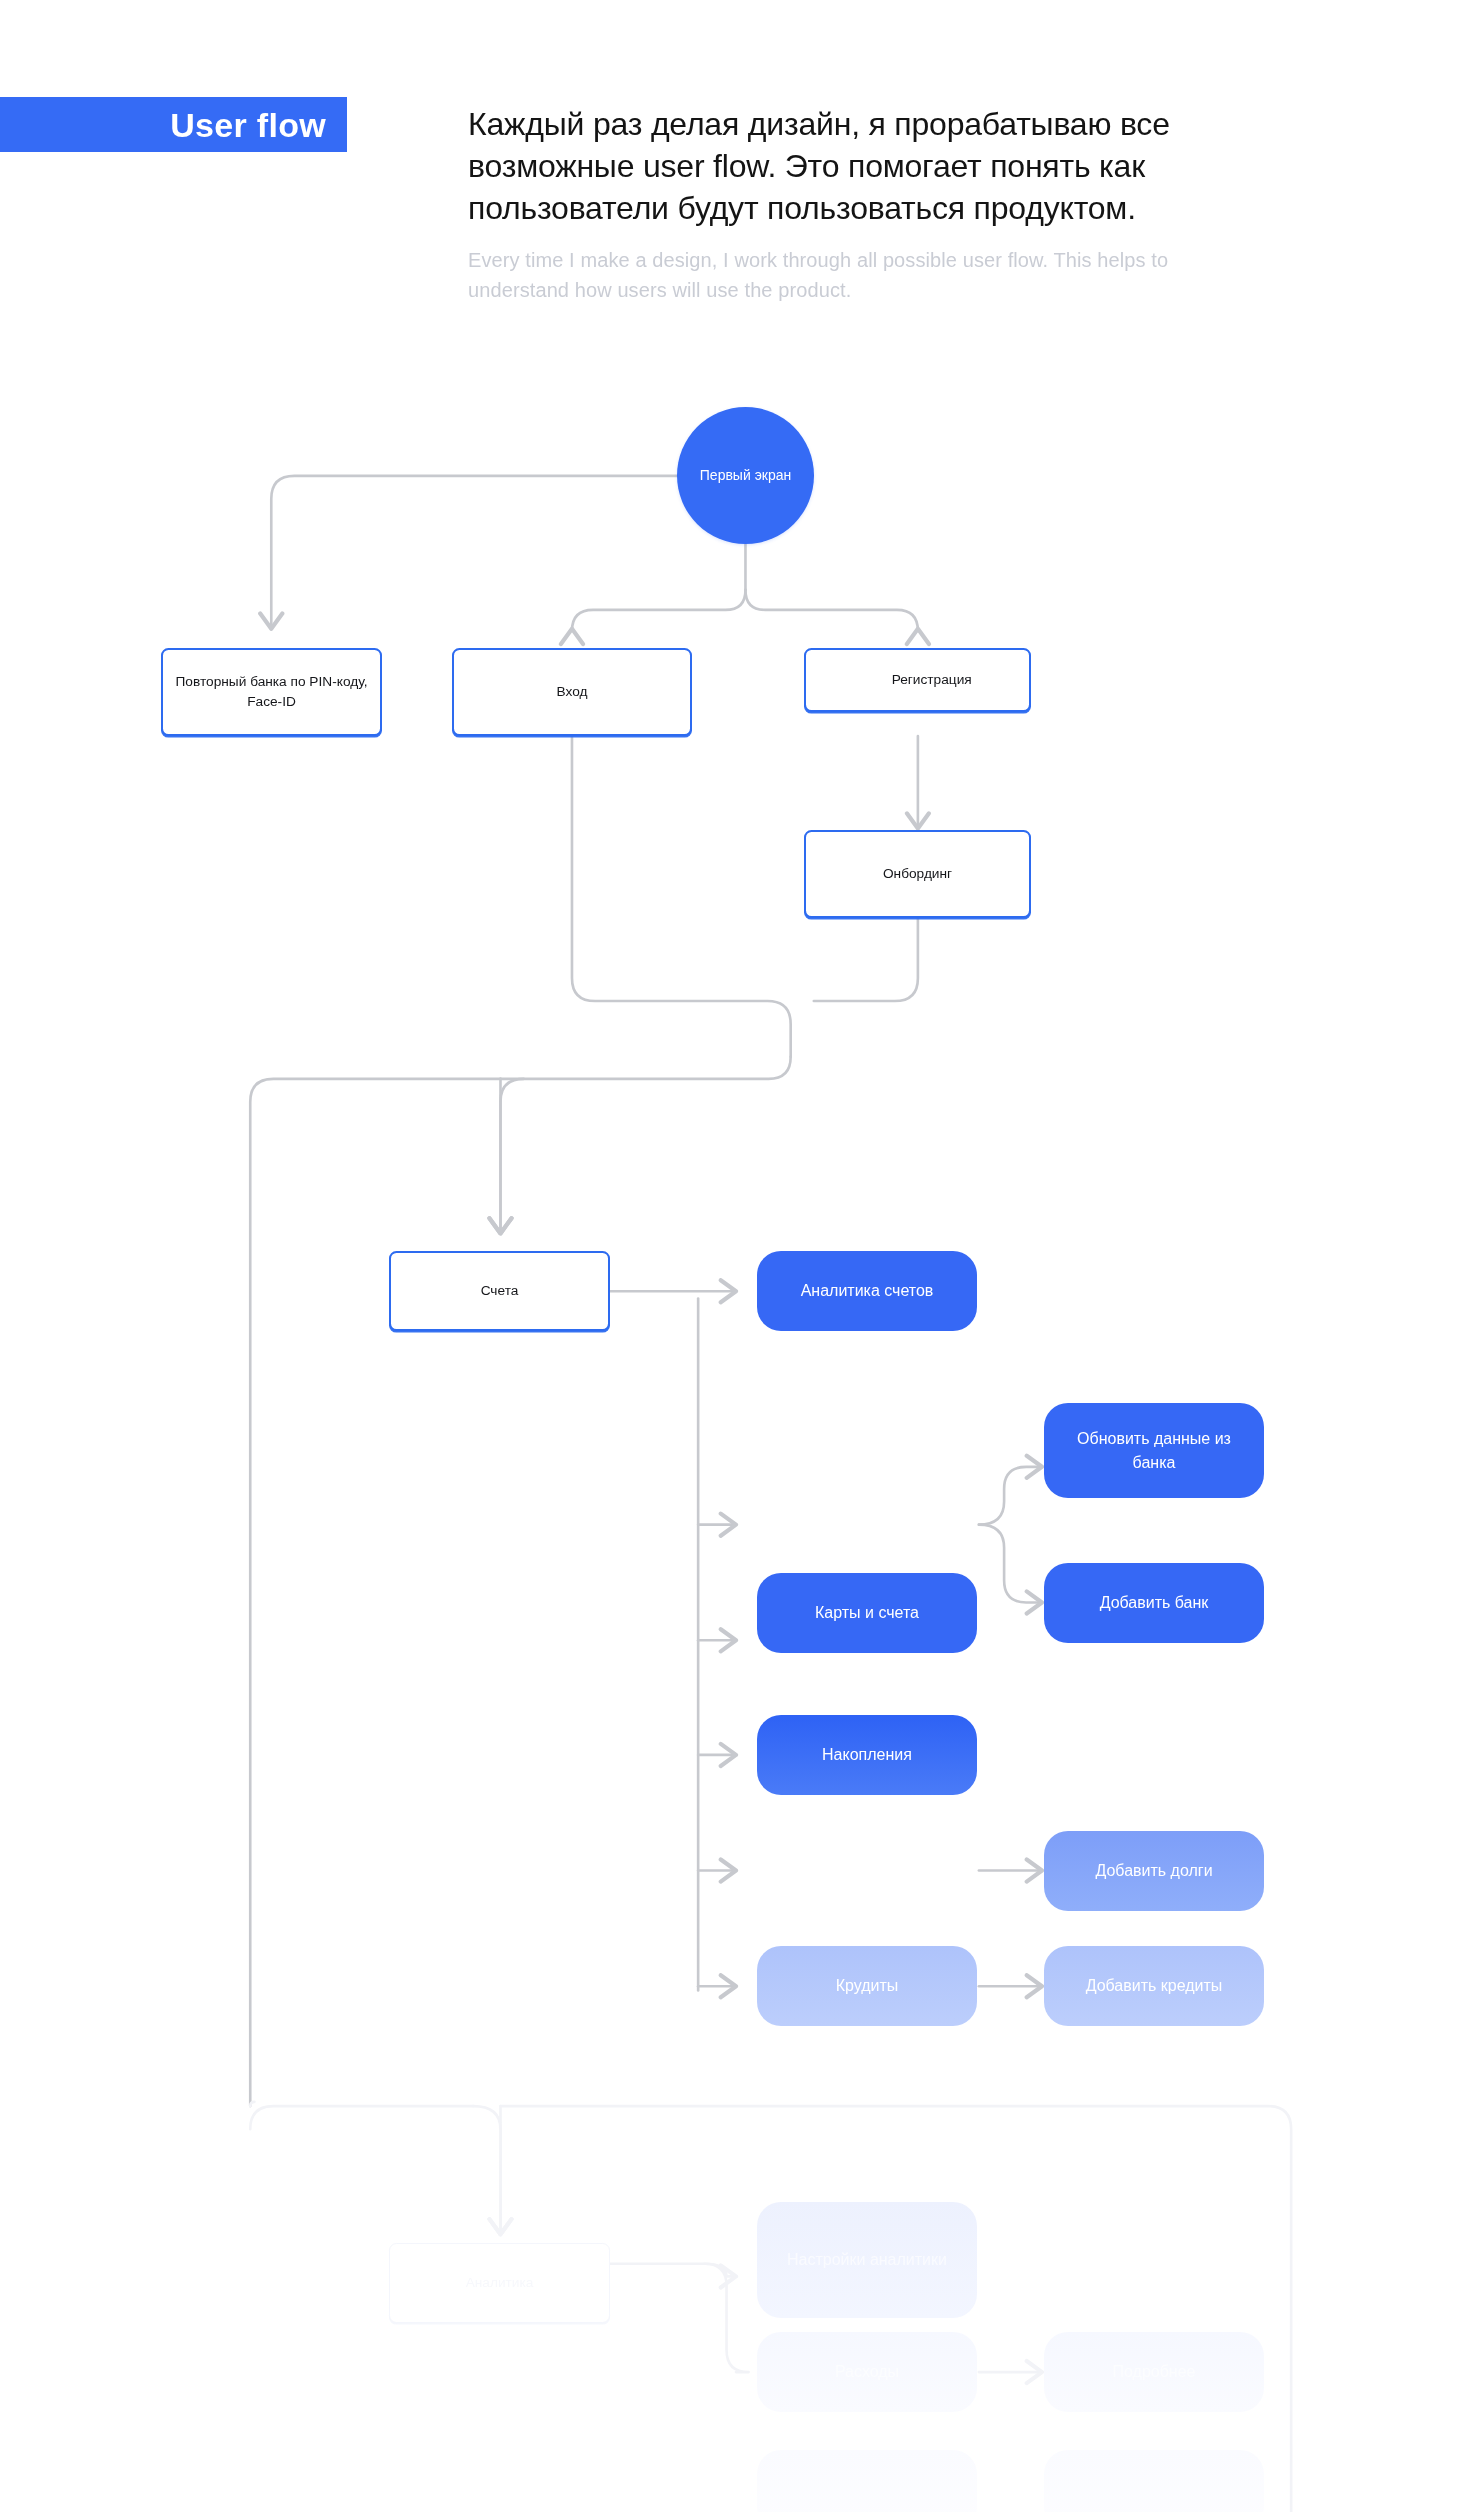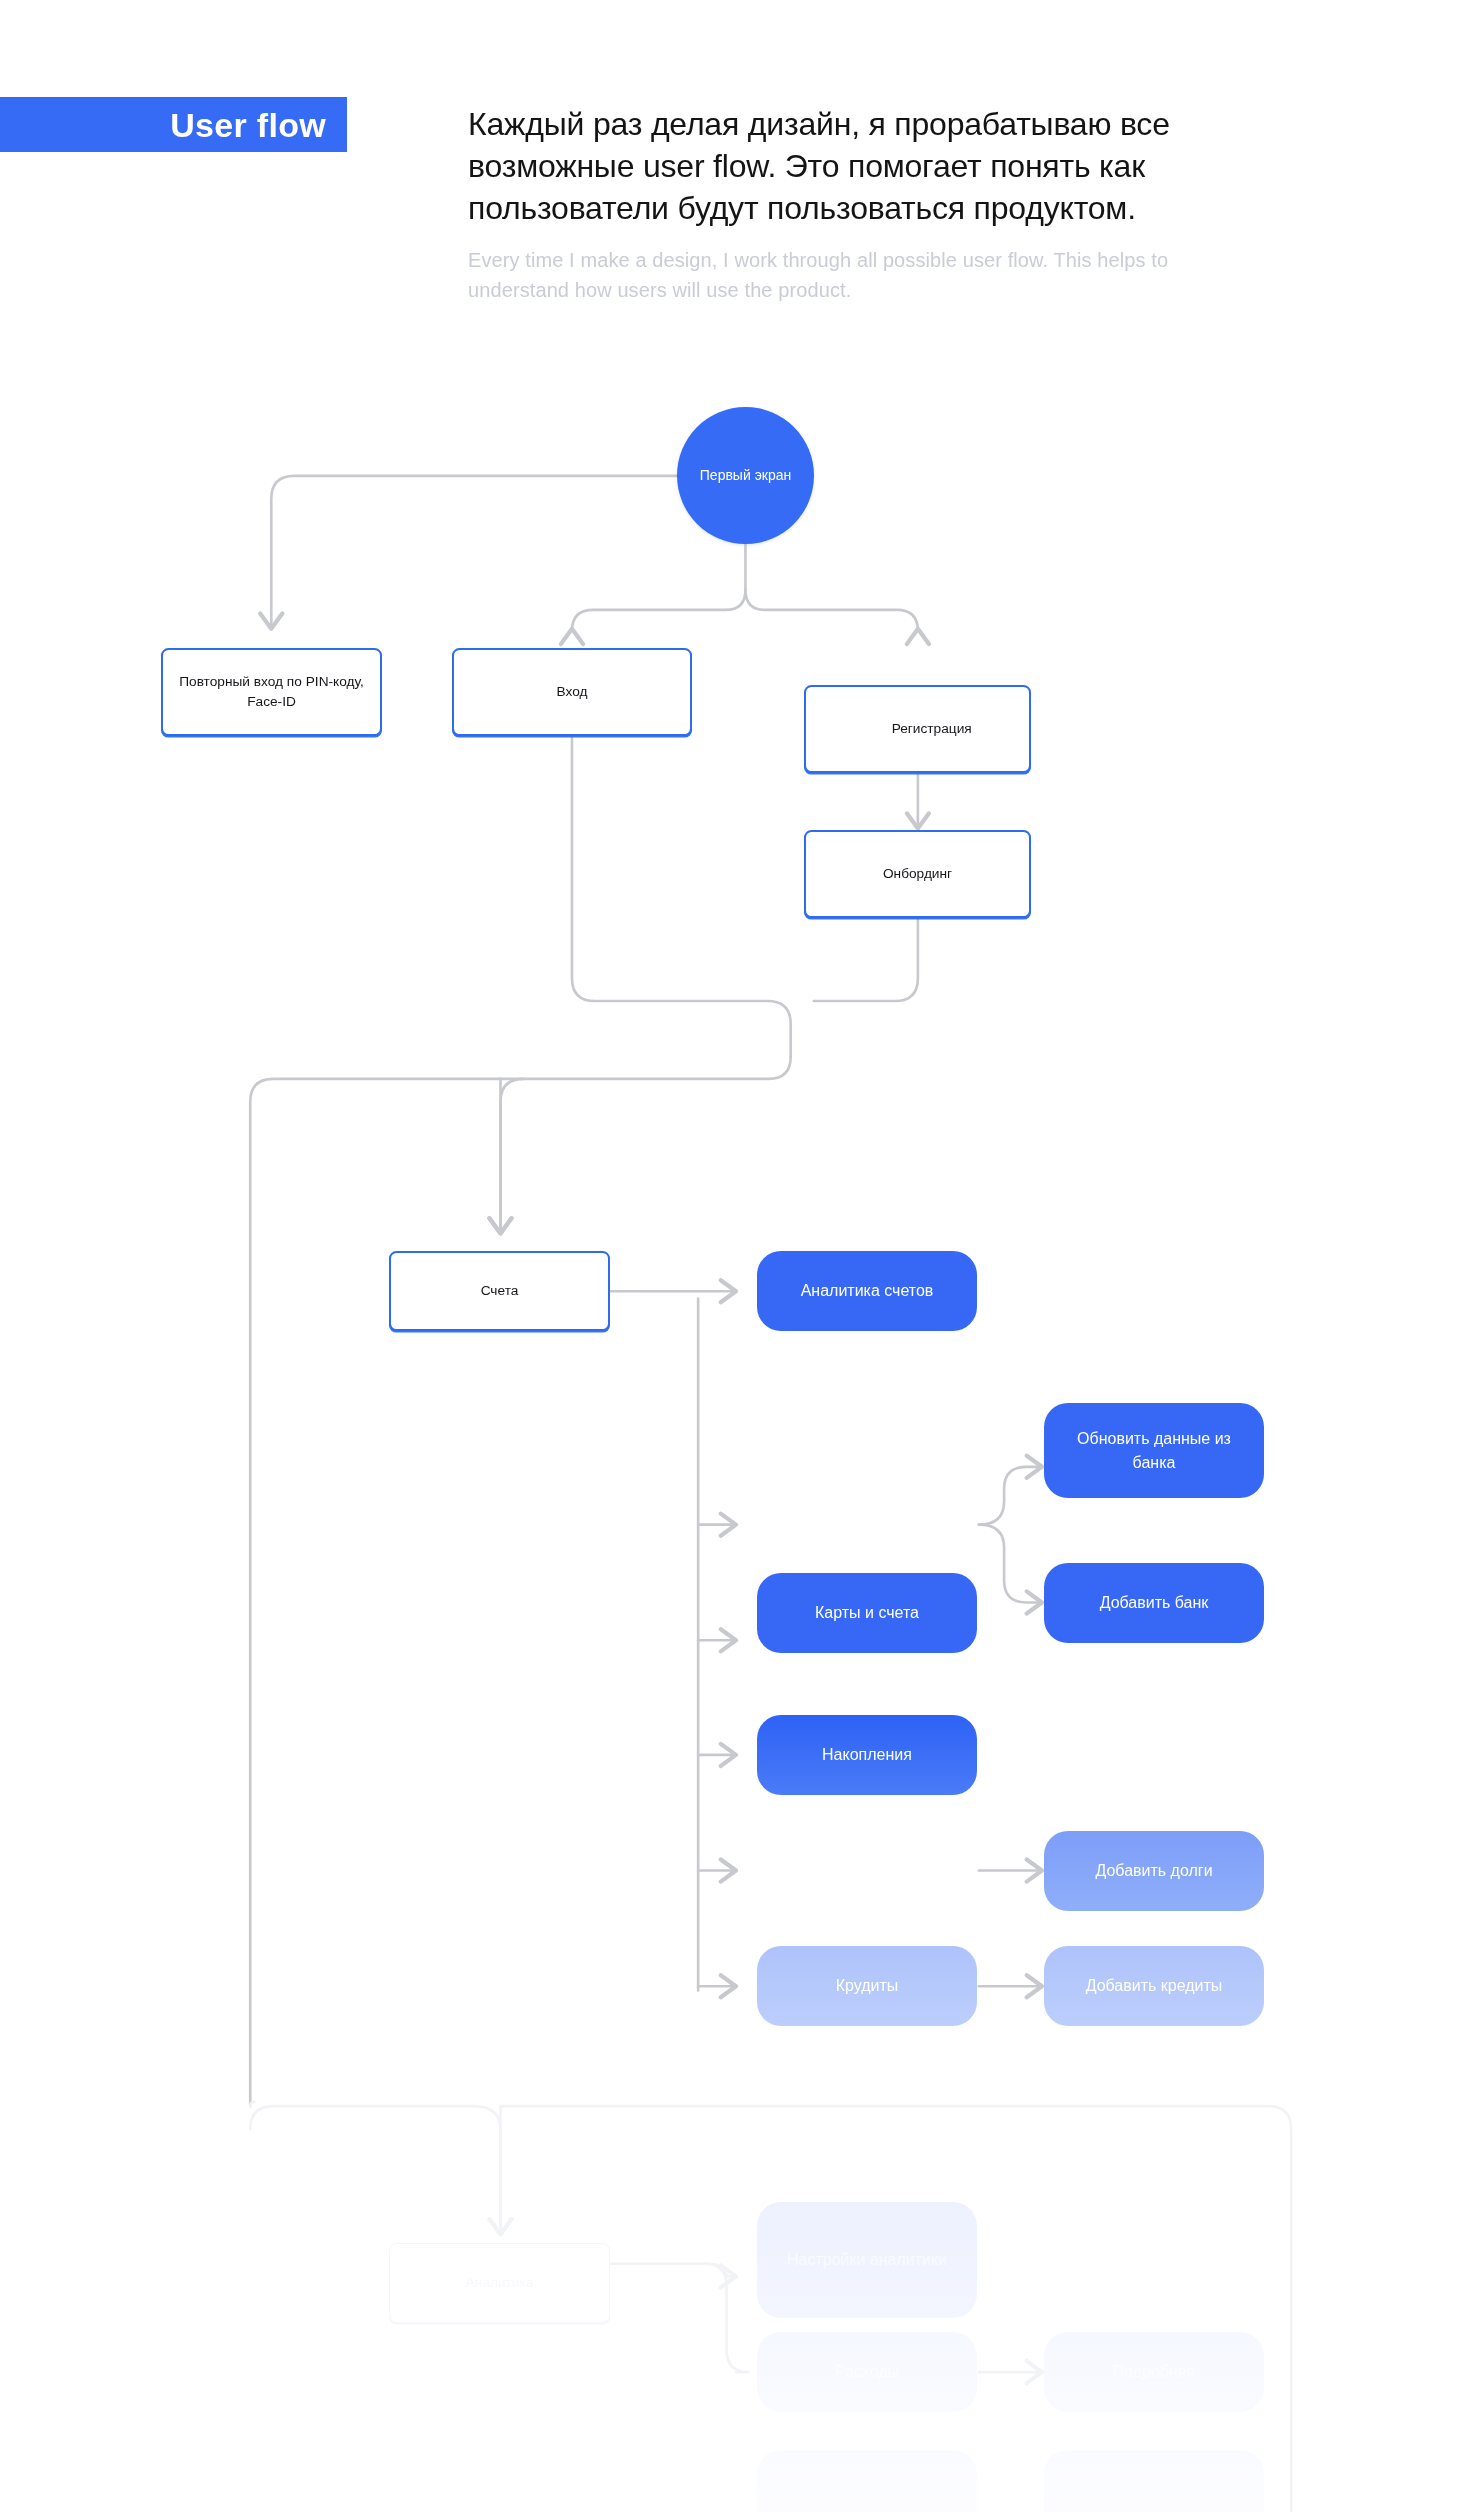--- a/index.html
+++ b/index.html
@@ -199,28 +199,28 @@
       <path d="M1340,4306 Q1382,4306 1382,4348 L1382,4470 Q1382,4512 1424,4512 L1400,4512"></path>
       <path d="M1862,4512 L1982,4512" marker-end="url(#ah-faint)"></path>
     </g>
   </svg>
 
   <div class="node node-circle" style="left:677px; top:407px; width:137px; height:137px;">
     <span>Первый экран</span>
   </div>
 
   <div class="node node-rect" style="left:161px; top:648px; width:221px; height:88px;">
-    <span>Повторный вход по PIN-коду, Face-ID</span>
+    <span>Повторный банка по PIN-коду, Face-ID</span>
   </div>
 
   <div class="node node-rect" style="left:452px; top:648px; width:240px; height:88px;">
     <span>Вход</span>
   </div>
 
-  <div class="node node-rect" style="left:804px; top:685px; width:227px; height:88px;padding-left:40px;">
+  <div class="node node-rect" style="left:804px; top:648px; width:227px; height:64px;padding-left:40px;">
     <span>Регистрация</span>
   </div>
 
   <div class="node node-rect" style="left:804px; top:830px; width:227px; height:88px;">
     <span>Онбординг</span>
   </div>
 
   <div class="node node-rect" style="left:389px; top:1251px; width:221px; height:80px;">
     <span>Счета</span>
   </div>

